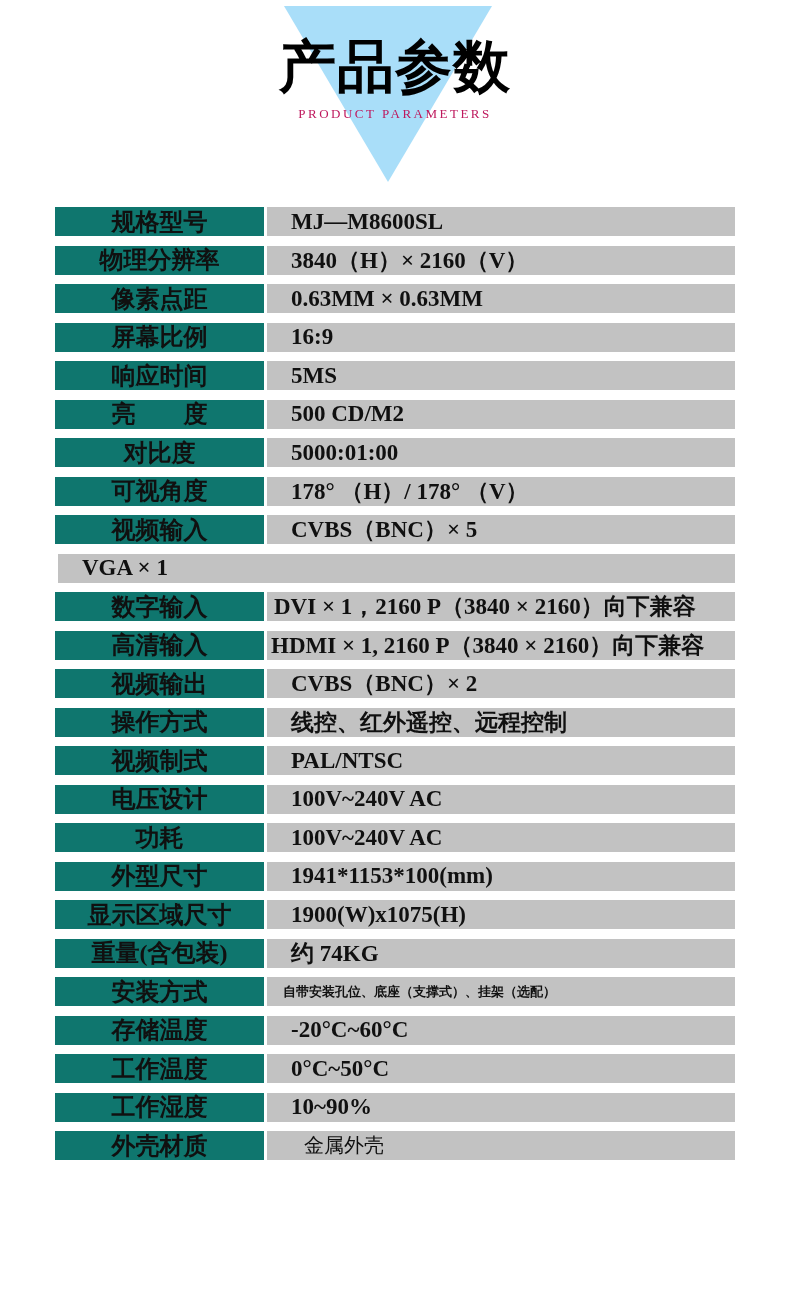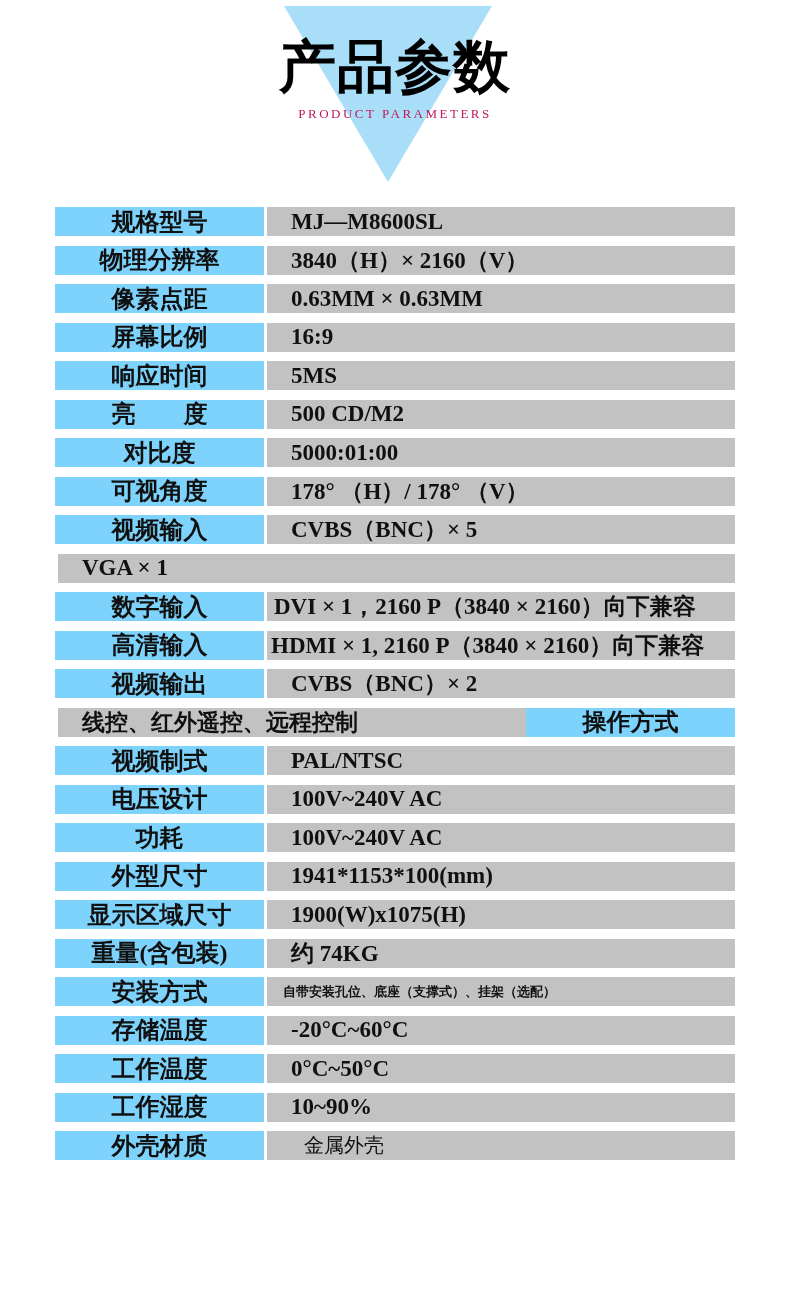--- a/index.html
+++ b/index.html
@@ -18,21 +18,21 @@
   }
   .subtitle{
     position:absolute;top:106px;left:0;width:790px;text-align:center;
     font-size:13px;color:#be185d;letter-spacing:2.5px;
     font-family:"Liberation Serif","DejaVu Serif",serif;
   }
   .spec-table{position:absolute;top:207px;left:55px;width:680px;}
   .row{display:flex;height:29px;margin-bottom:9.5px;}
   .cell{box-sizing:border-box;}
   .label{
-    width:209px;background:#7dd3fc;
+    width:209px;background:#0f766e;
     display:flex;align-items:center;justify-content:center;
     font-size:24px;font-weight:700;color:#101010;white-space:nowrap;
   }
   .value{
     flex:1;margin-left:3px;background:#c2c2c2;
     display:flex;align-items:center;
     padding-left:24px;font-size:23px;font-weight:700;color:#101010;
     white-space:nowrap;overflow:hidden;
   }
   .value.flush{padding-left:7px;}
@@ -97,22 +97,22 @@
   </div>
   <div class="row">
     <div class="cell label">高清输入</div>
     <div class="cell value flush2">HDMI × 1, 2160 P（3840 × 2160）向下兼容</div>
   </div>
   <div class="row">
     <div class="cell label">视频输出</div>
     <div class="cell value">CVBS（BNC）× 2</div>
   </div>
   <div class="row">
+    <div class="cell label">操作方式</div>
     <div class="cell value">线控、红外遥控、远程控制</div>
-    <div class="cell label">操作方式</div>
   </div>
   <div class="row">
     <div class="cell label">视频制式</div>
     <div class="cell value">PAL/NTSC</div>
   </div>
   <div class="row">
     <div class="cell label">电压设计</div>
     <div class="cell value">100V~240V AC</div>
   </div>
   <div class="row">

